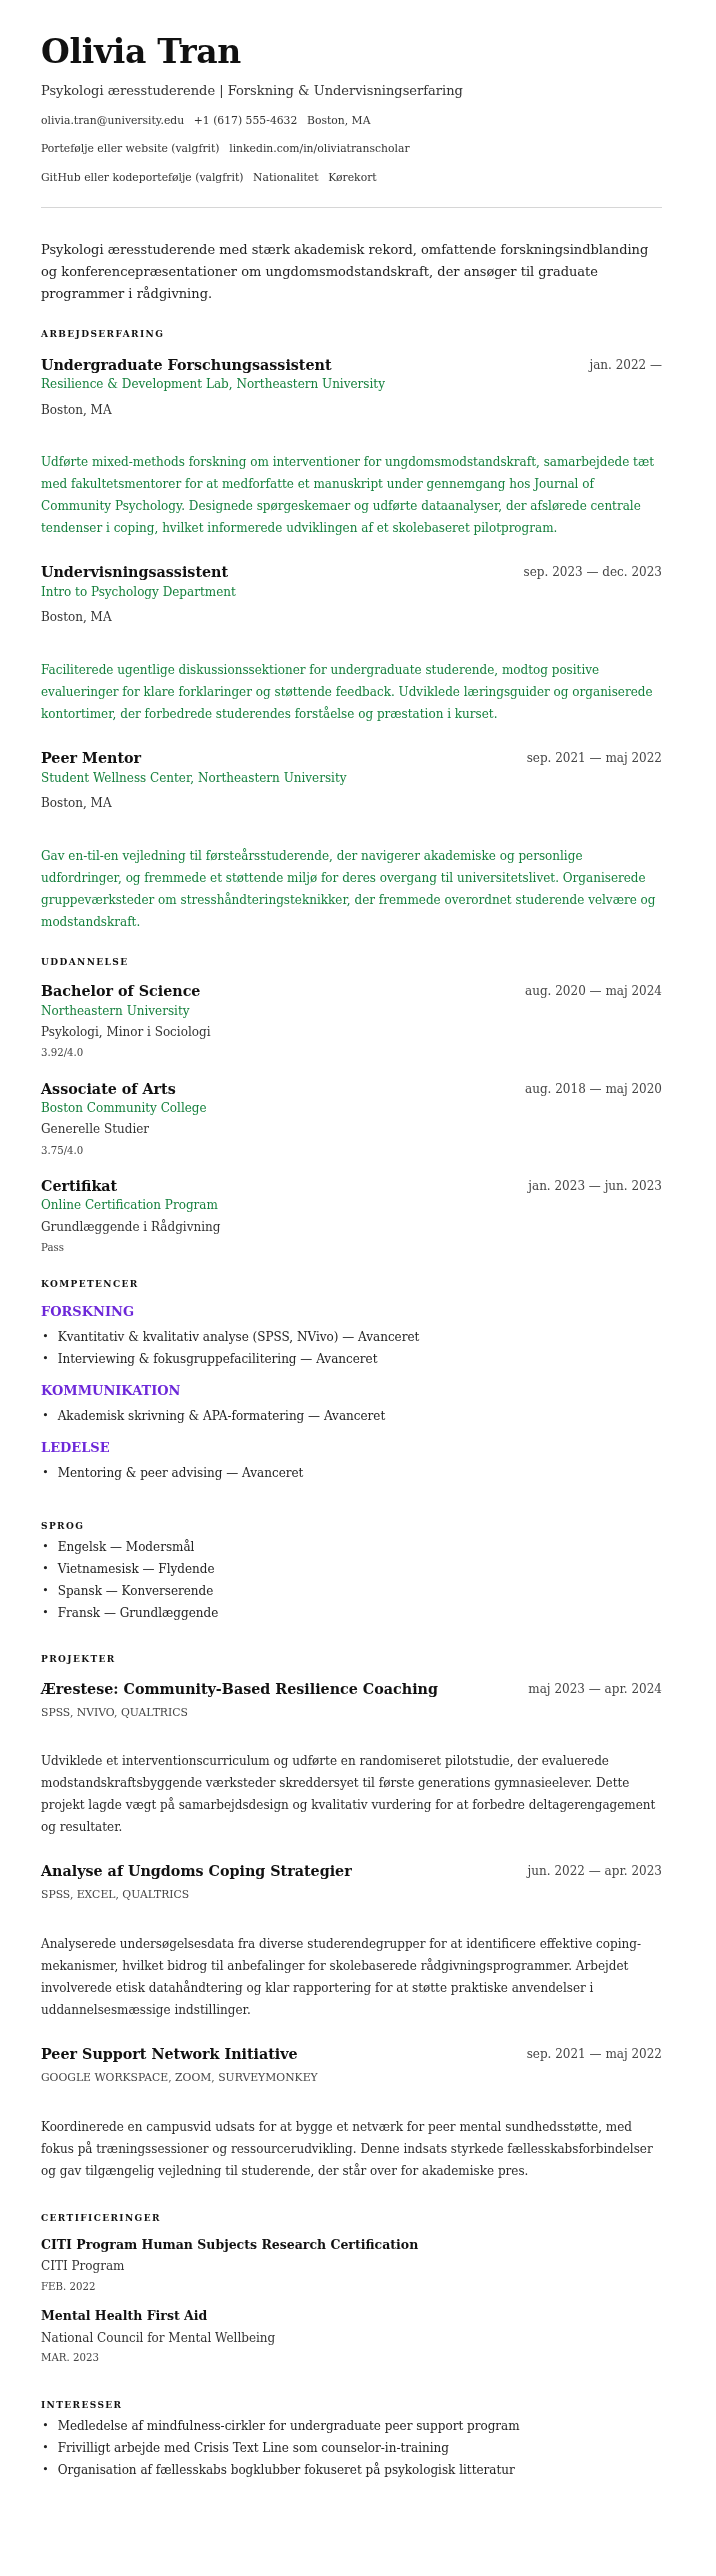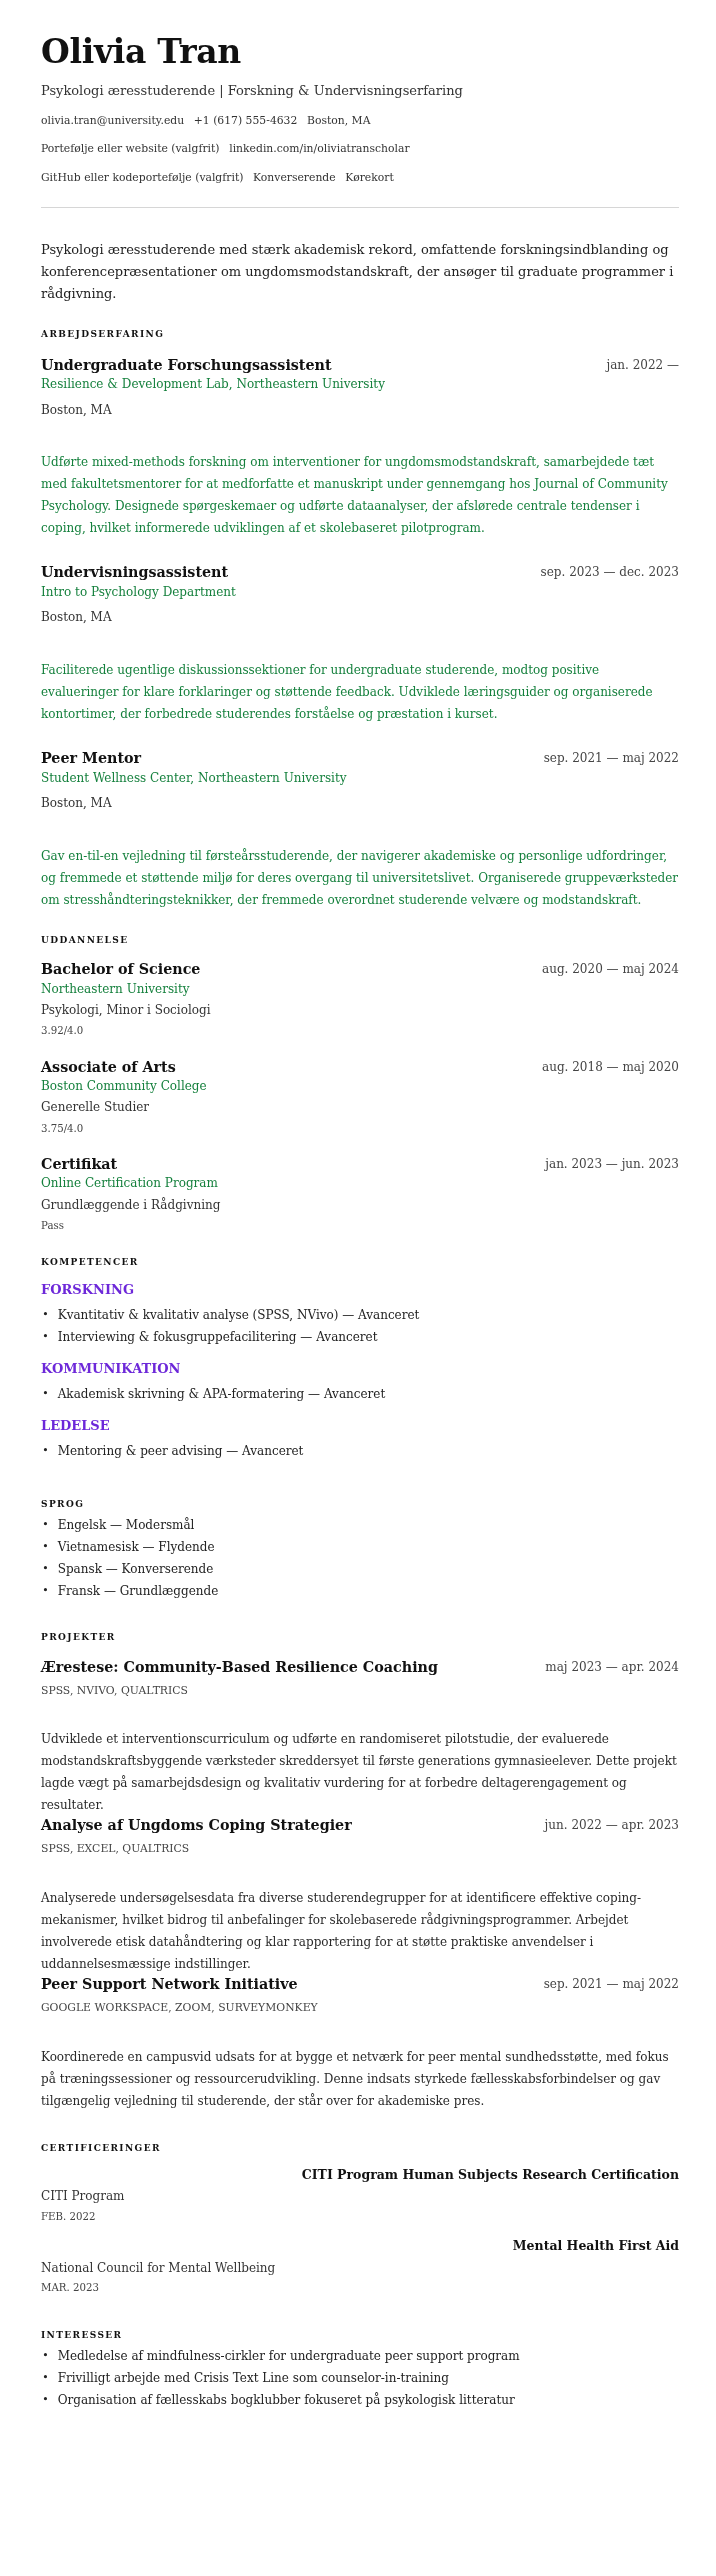--- a/index.html
+++ b/index.html
@@ -2,21 +2,21 @@
 <html style="font-size:9.6px"><head>
 <meta charset="utf-8">
 <style>
   * { box-sizing: border-box; margin: 0; padding: 0; }
   html, body { background: #ffffff; }
   body {
     width: 717px;
     font-family: "DejaVu Serif", serif;
     color: #1f1f1f;
   }
-  .page { padding: 31px 38px 24px 41px; }
+  .page { padding: 31px 55px 24px 41px; }
 
   
   .name { font-size: 33px; font-weight: bold; line-height: 41px; color: #111; letter-spacing: -0.3px; }
   .headline { font-size: 13px; line-height: 18px; margin-top: 9.6px; color: #333; }
   .contact-row { font-size: 10.8px; line-height: 15.5px; color: #333; margin-top: 13px; display: flex; flex-wrap: wrap; gap: 0 9.6px; }
   .contact-row + .contact-row { margin-top: 13px; }
   .divider { height: 0; border-top: 1.2px solid #d6d6d6; margin-top: 22px; }
 
   
   .section-title { font-size: 9px; font-weight: bold; letter-spacing: 1.4px; text-transform: uppercase; color: #111; line-height: 12px; }
@@ -44,28 +44,28 @@
   .skill-cat { font-size: 13px; font-weight: bold; color: #6d28d9; line-height: 18px; text-transform: uppercase; }
   .skill-group + .skill-group { margin-top: 12px; }
   ul.bullets { list-style: none; margin-top: 4.8px; }
   ul.bullets li { position: relative; padding-left: 16.7px; font-size: 12px; line-height: 22px; color: #222; }
   ul.bullets li::before { content: "•"; position: absolute; left: 1.2px; top: 0; font-size: 10.8px; color: #222; }
 
   .lang-list { margin-top: 8.4px; }
 
   
   .proj-list { margin-top: 14.3px; }
-  .proj-entry + .proj-entry { }
+  .proj-entry + .proj-entry { margin-top: 24px; }
   .proj-tech { font-size: 10.8px; color: #444; line-height: 15.5px; margin-top: 7.2px; text-transform: uppercase; }
   .proj-desc { font-size: 12px; line-height: 22px; color: #2a2a2a; margin-top: 30px; }
 
   
   .cert-list { margin-top: 13px; }
   .cert-entry + .cert-entry { margin-top: 14.3px; }
-  .cert-title { font-size: 12.5px; font-weight: bold; color: #111; line-height: 16.7px; text-align: right; }
+  .cert-title { font-size: 12.5px; font-weight: bold; color: #111; line-height: 16.7px; }
   .cert-issuer { font-size: 12px; color: #333; line-height: 16.7px; margin-top: 4.8px; }
   .cert-date { font-size: 10.2px; color: #444; line-height: 14.3px; margin-top: 4.8px; text-transform: uppercase; }
 
   .interest-list { margin-top: 10.8px; }
 </style>
 </head>
 <body>
 
 <div class="page">
 
@@ -77,21 +77,21 @@
       <span>olivia.tran@university.edu</span>
       <span>+1 (617) 555-4632</span>
       <span>Boston, MA</span>
     </div>
     <div class="contact-row">
       <span>Portefølje eller website (valgfrit)</span>
       <span>linkedin.com/in/oliviatranscholar</span>
     </div>
     <div class="contact-row">
       <span>GitHub eller kodeportefølje (valgfrit)</span>
-      <span>Konverserende</span>
+      <span>Nationalitet</span>
       <span>Kørekort</span>
     </div>
   </header>
 
   <div class="divider"></div>
 
   <section class="sec-profile">
     <p class="profile-text">Psykologi æresstuderende med stærk akademisk rekord, omfattende forskningsindblanding og konferencepræsentationer om ungdomsmodstandskraft, der ansøger til graduate programmer i rådgivning.</p>
   </section>
 

